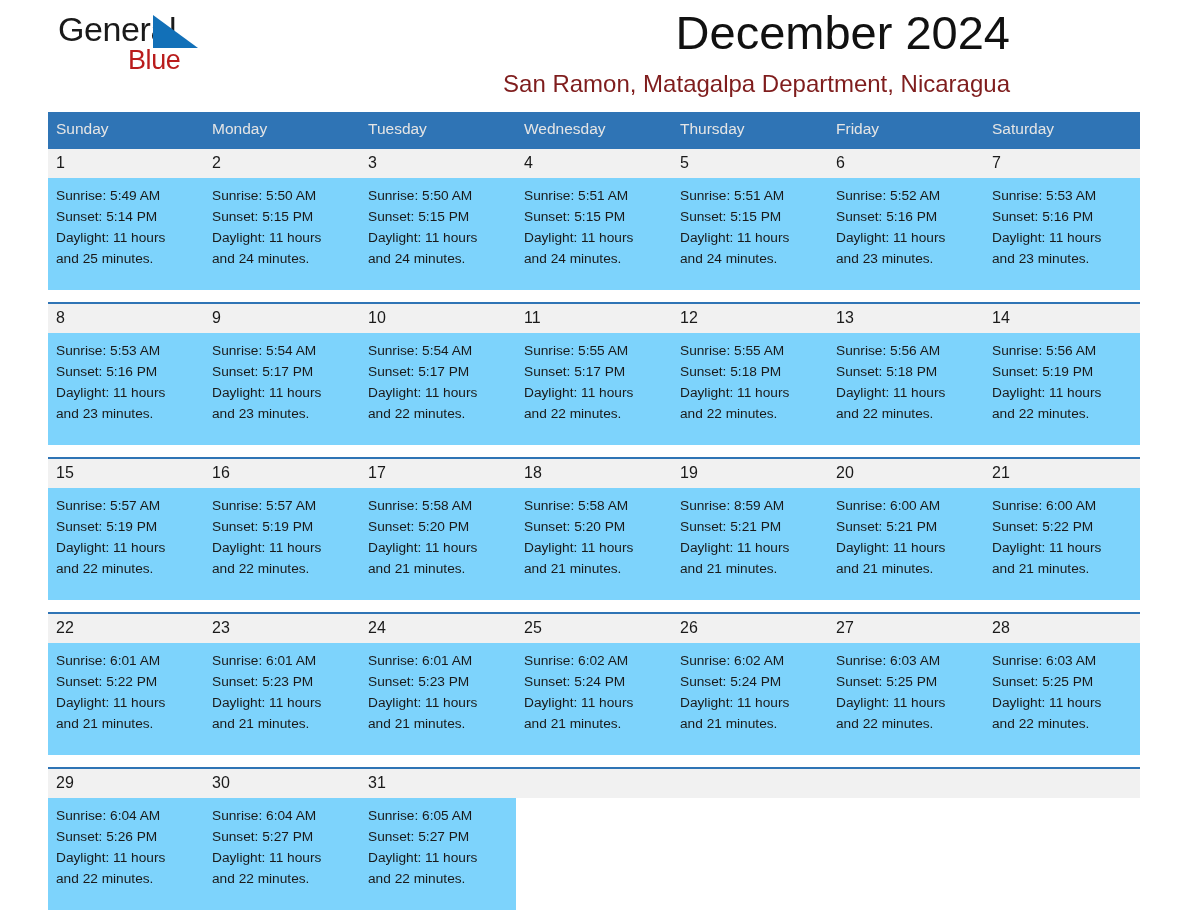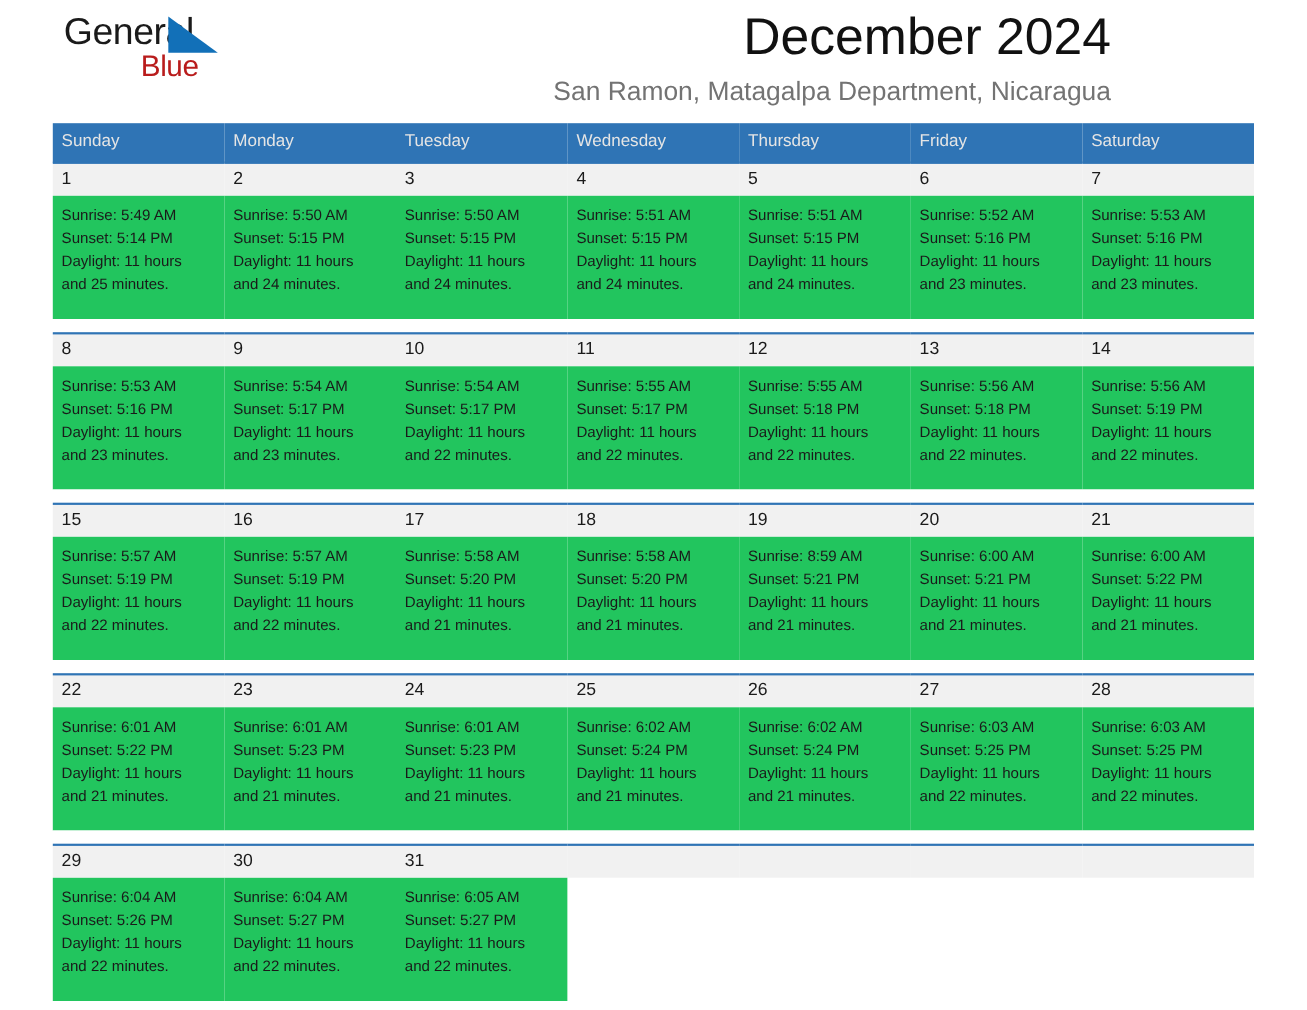--- a/index.html
+++ b/index.html
@@ -71,21 +71,21 @@
     font-size: 47px;
     font-weight: normal;
     color: #111111;
     line-height: 1.08;
     white-space: nowrap;
     text-align: right;
   }
   .cal-subtitle {
     font-size: 24px;
     font-weight: normal;
-    color: #737373;
+    color: #7f1d1d;
     line-height: 1.2;
     margin-top: 11px;
     white-space: nowrap;
   }
 
   
   .calendar {
     width: 1092px;
     border-collapse: collapse;
     table-layout: fixed;
@@ -112,21 +112,21 @@
     color: #1a1a1a;
     padding: 5px 0 5px 8px;
     vertical-align: top;
     height: 19px;
   }
   .daynum-row td.empty {
     background: #f1f1f1;
     border-top: 2px solid #2f74b5;
   }
   .detail-row td {
-    background: #22c55e;
+    background: #7dd3fc;
     vertical-align: top;
     padding: 8px 10px 16px 8px;
     font-size: 13.7px;
     line-height: 1.53;
     color: #1a1a1a;
     border: none;
     height: 88px;
   }
   .detail-row td.empty {
     background: #ffffff;

